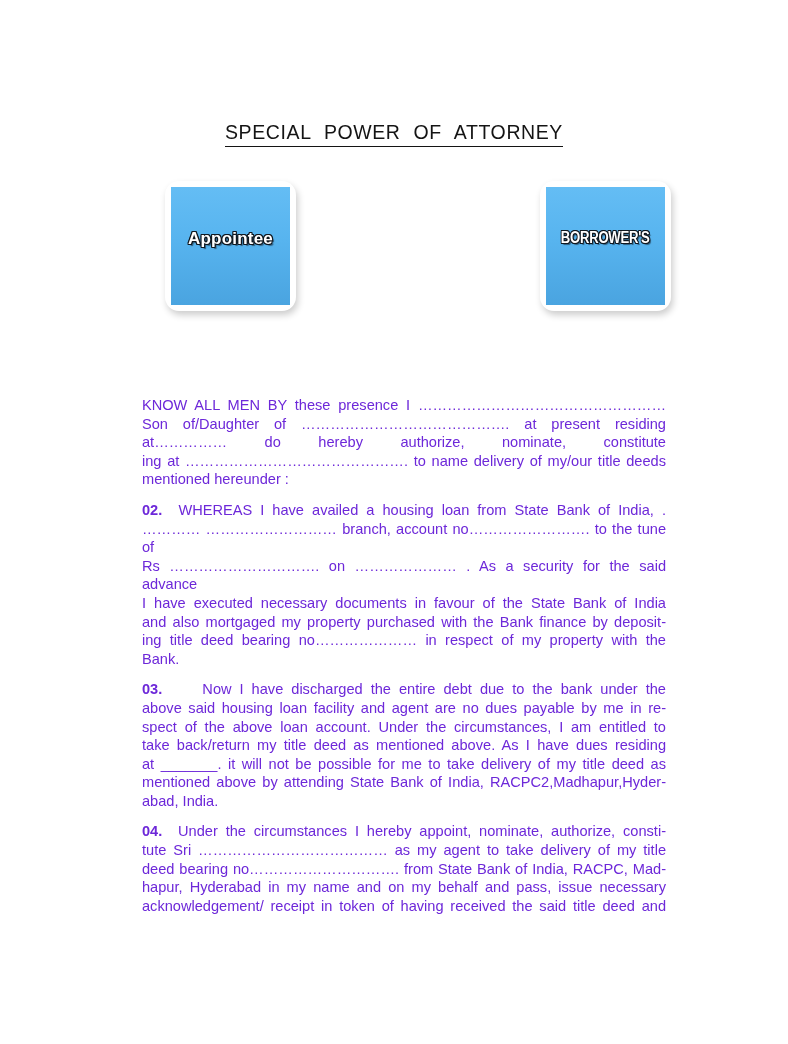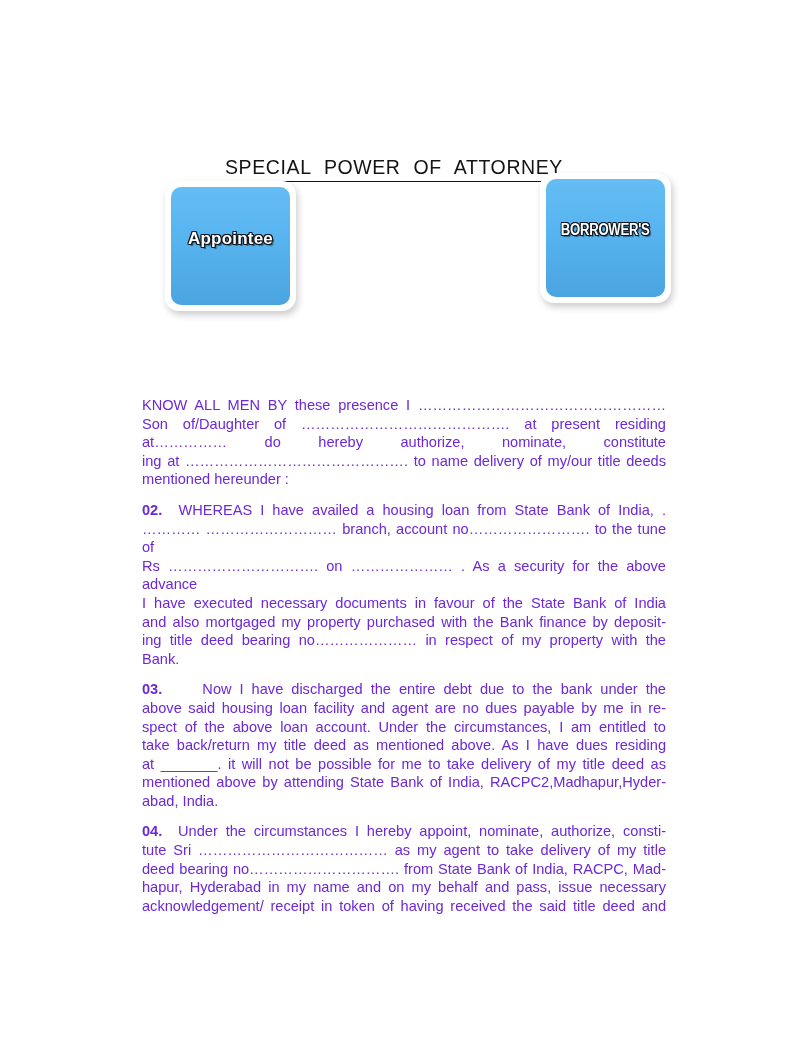--- a/index.html
+++ b/index.html
@@ -24,21 +24,20 @@
     background: #ffffff;
   }
 
   
   .doc-title {
     position: absolute;
     left: 0;
     right: 0;
     top: 121px;
     text-align: center;
-    margin-top: 35px;
   }
   .doc-title .title-text {
     display: inline-block;
     font-size: 19.5px;
     font-weight: 400;
     letter-spacing: 0.6px;
     word-spacing: 7px;
     color: #141414;
     border-bottom: 1.6px solid #141414;
     padding-bottom: 2px;
@@ -52,21 +51,21 @@
     height: 130px;
     background: #ffffff;
     border-radius: 14px;
     box-shadow: 2px 4px 7px rgba(0,0,0,0.20);
     box-sizing: border-box;
     padding: 6px;
   }
   .badge-inner {
     width: 100%;
     height: 100%;
-    border-radius: 10px;
+    border-radius: 0;
     background: linear-gradient(180deg, #64bdf4 0%, #57b4ef 45%, #4aa4e0 100%);
     display: flex;
     align-items: flex-start;
     justify-content: center;
     box-sizing: border-box;
     padding-top: 43px;
     overflow: hidden;
   }
   .badge-label {
     color: #ffffff;
@@ -81,21 +80,21 @@
        0px  1px 0 #101820,
       -1px  0px 0 #101820,
        1px  0px 0 #101820,
        2px  2px 1px rgba(16,24,32,0.55);
   }
   #badge-appointee { left: 165px; top: 181px; }
   #badge-appointee .badge-label {
     font-size: 17px;
     letter-spacing: 0.2px;
   }
-  #badge-borrowers { left: 540px; top: 173px; }
+  #badge-borrowers { left: 540px; top: 181px; }
   #badge-borrowers .badge-label {
     font-size: 16px;
     letter-spacing: -0.3px;
     transform: scaleX(0.82);
     transform-origin: center;
   }
 
   
   .body-copy {
     position: absolute;
@@ -154,21 +153,21 @@
       <span class="justify-line">KNOW  ALL  MEN  BY  these presence  I  ……………………………………………</span>
       <span class="justify-line">Son  of/Daughter  of  …………………………………….      at  present  residing</span>
       <span class="justify-line">at……………    do        hereby        authorize,        nominate,    constitute</span>
       <span class="justify-line">ing at ……………………………………….    to name delivery of my/our  title  deeds</span>
       <span class="flush-line">mentioned hereunder :</span>
     </p>
 
     <p class="para">
       <span class="justify-line"><span class="num">02.</span>&nbsp;&nbsp;<span>WHEREAS  I have availed a housing loan from State Bank of India, .</span></span>
       <span class="justify-line">…………  ……………………… branch, account no……………………. to the tune of</span>
-      <span class="justify-line">Rs …………………………. on ………………… .  As a security for the above advance</span>
+      <span class="justify-line">Rs …………………………. on ………………… .  As a security for the said advance</span>
       <span class="justify-line">I have executed necessary documents in favour of the  State Bank of India</span>
       <span class="justify-line">and also mortgaged my property purchased with the Bank finance by deposit-</span>
       <span class="justify-line">ing  title  deed  bearing  no…………………  in  respect  of  my  property  with  the</span>
       <span class="flush-line">Bank.</span>
     </p>
 
     <p class="para">
       <span class="justify-line"><span class="num">03.</span>&nbsp;&nbsp;&nbsp;&nbsp;&nbsp;<span>Now I have  discharged  the entire debt due to the bank under the</span></span>
       <span class="justify-line">above said housing loan facility and agent are no dues payable by me in re-</span>
       <span class="justify-line">spect of the above loan account.  Under the circumstances, I am entitled to</span>

